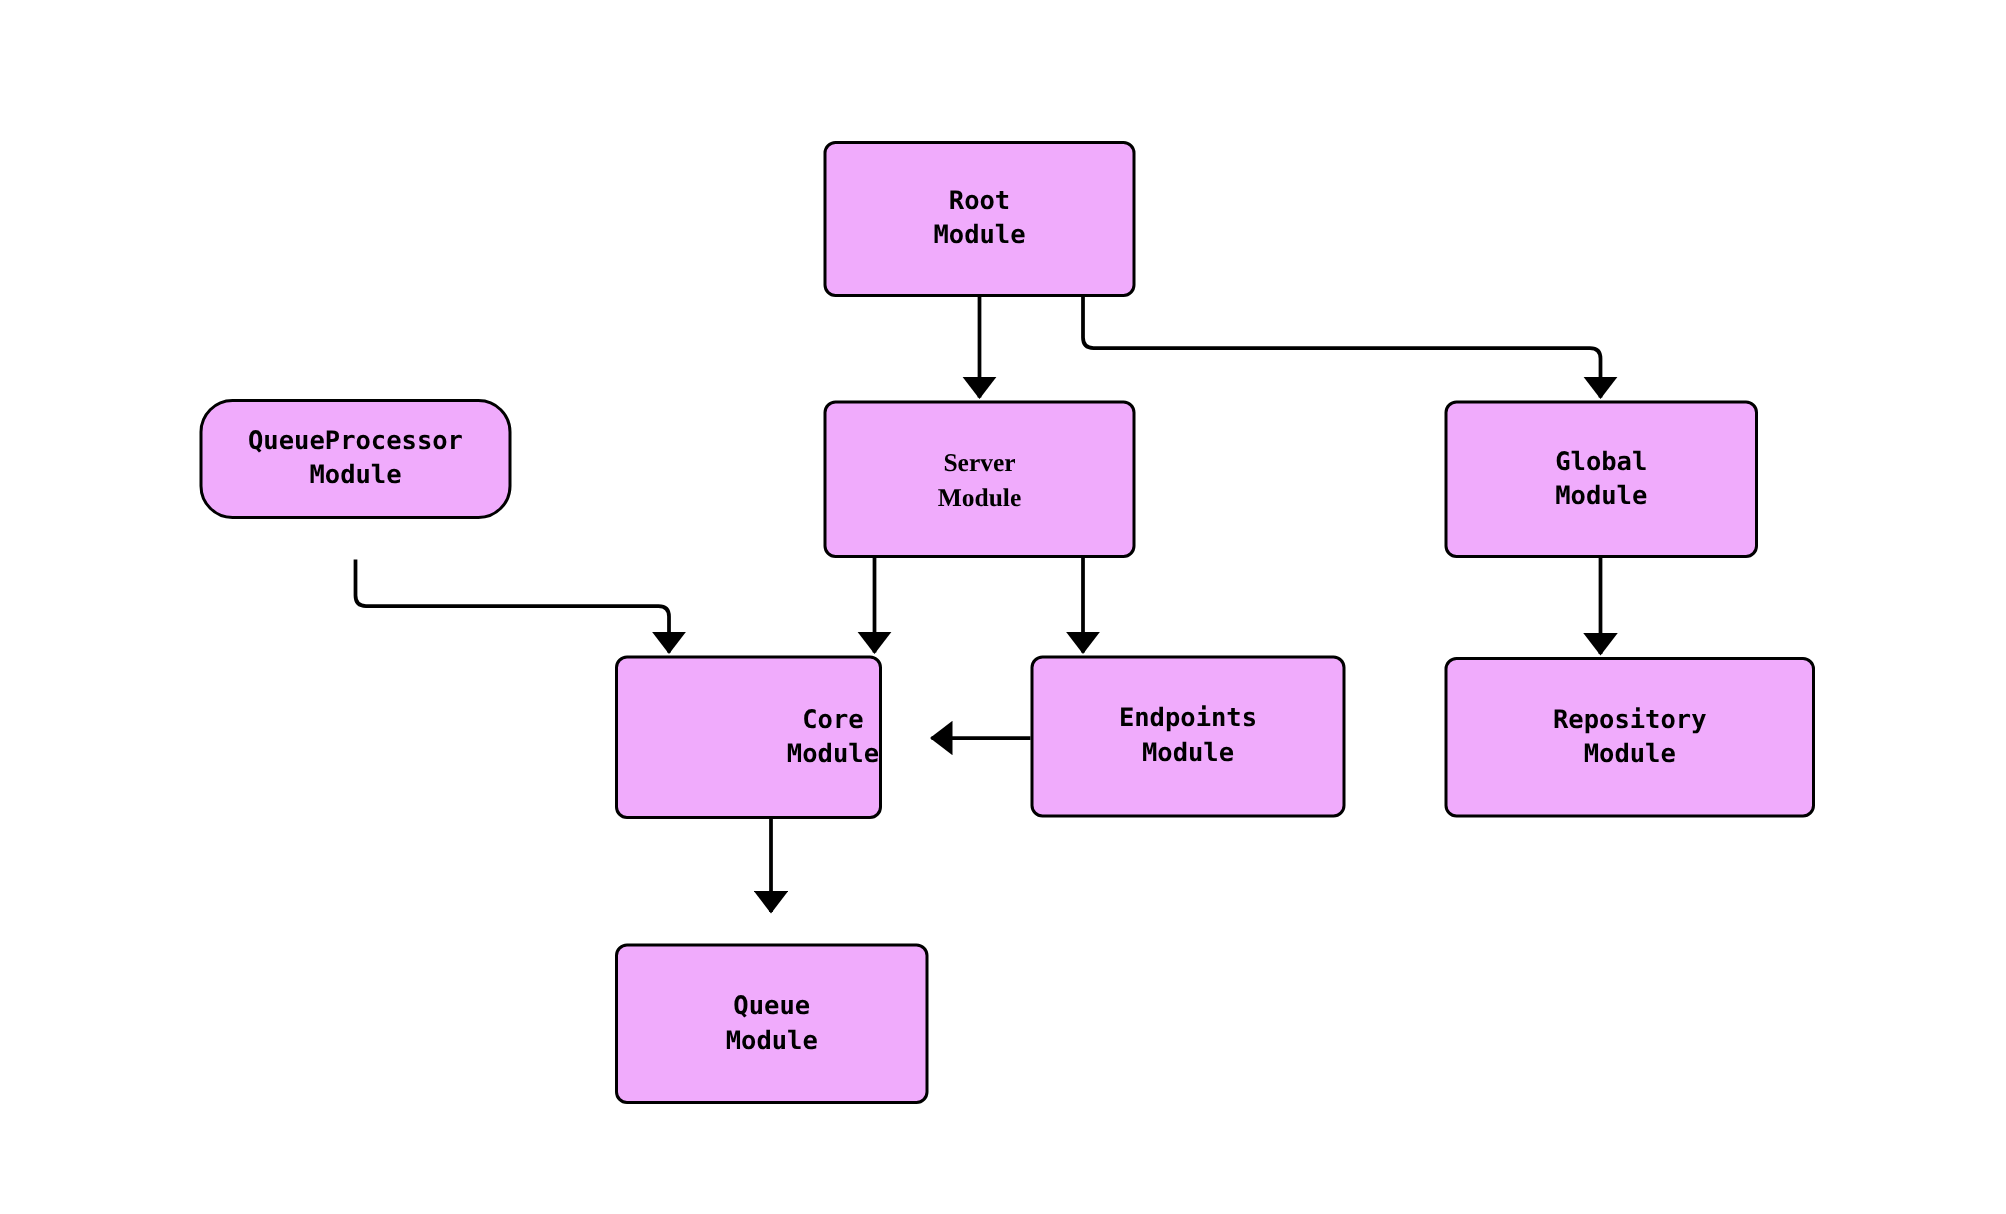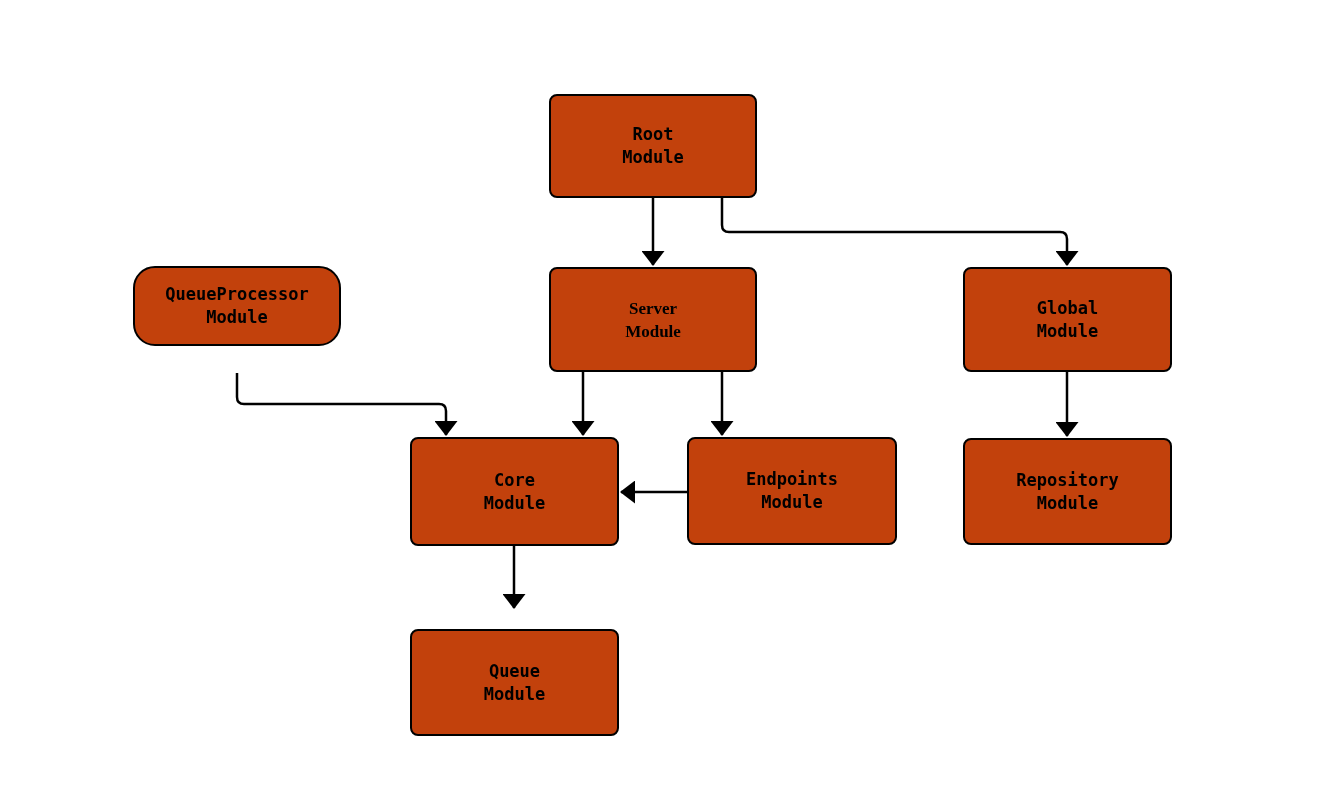--- a/index.html
+++ b/index.html
@@ -24,44 +24,44 @@
     pointer-events: none;
   }
   .edge {
     fill: none;
     stroke: #000000;
     stroke-width: 2.5;
   }
   .node {
     position: absolute;
     box-sizing: border-box;
-    background: #c2410c;
+    background: #f0abfc;
     border: 2.5px solid #000000;
     border-radius: 8px;
     display: flex;
     align-items: center;
     justify-content: center;
     text-align: center;
   }
   .node-label {
     white-space: pre-line;
     font-weight: bold;
     font-size: 17px;
     line-height: 23px;
     color: #000000;
     letter-spacing: 0px;
   }
   
   #node-root          { left: 549px;  top: 94px;  width: 208px; height: 104px; }
   #node-queueprocessor{ left: 133px;  top: 266px; width: 208px; height: 80px; border-radius: 22px; }
   #node-server        { left: 549px;  top: 267px; width: 208px; height: 105px; font-family: Liberation Serif, serif; }
   #node-global        { left: 963px;  top: 267px; width: 209px; height: 105px; text-align: right; }
-  #node-core          { left: 410px;  top: 437px; width: 209px; height: 109px; }
+  #node-core          { left: 410px;  top: 437px; width: 178px; height: 109px; justify-content: flex-end; }
   #node-endpoints     { left: 687px;  top: 437px; width: 210px; height: 108px; }
-  #node-repository    { left: 963px;  top: 438px; width: 209px; height: 107px; }
+  #node-repository    { left: 963px;  top: 438px; width: 247px; height: 107px; }
   #node-queue         { left: 410px;  top: 629px; width: 209px; height: 107px; }
 </style>
 </head>
 <body>
 
 <div id="canvas">
 
   <svg id="edge-layer" viewBox="0 0 1337 809" xmlns="http://www.w3.org/2000/svg">
     <defs>
       <marker id="arrowhead" viewBox="0 0 15 23" markerUnits="userSpaceOnUse" markerWidth="15" markerHeight="23" refX="14" refY="11.5" orient="auto">

